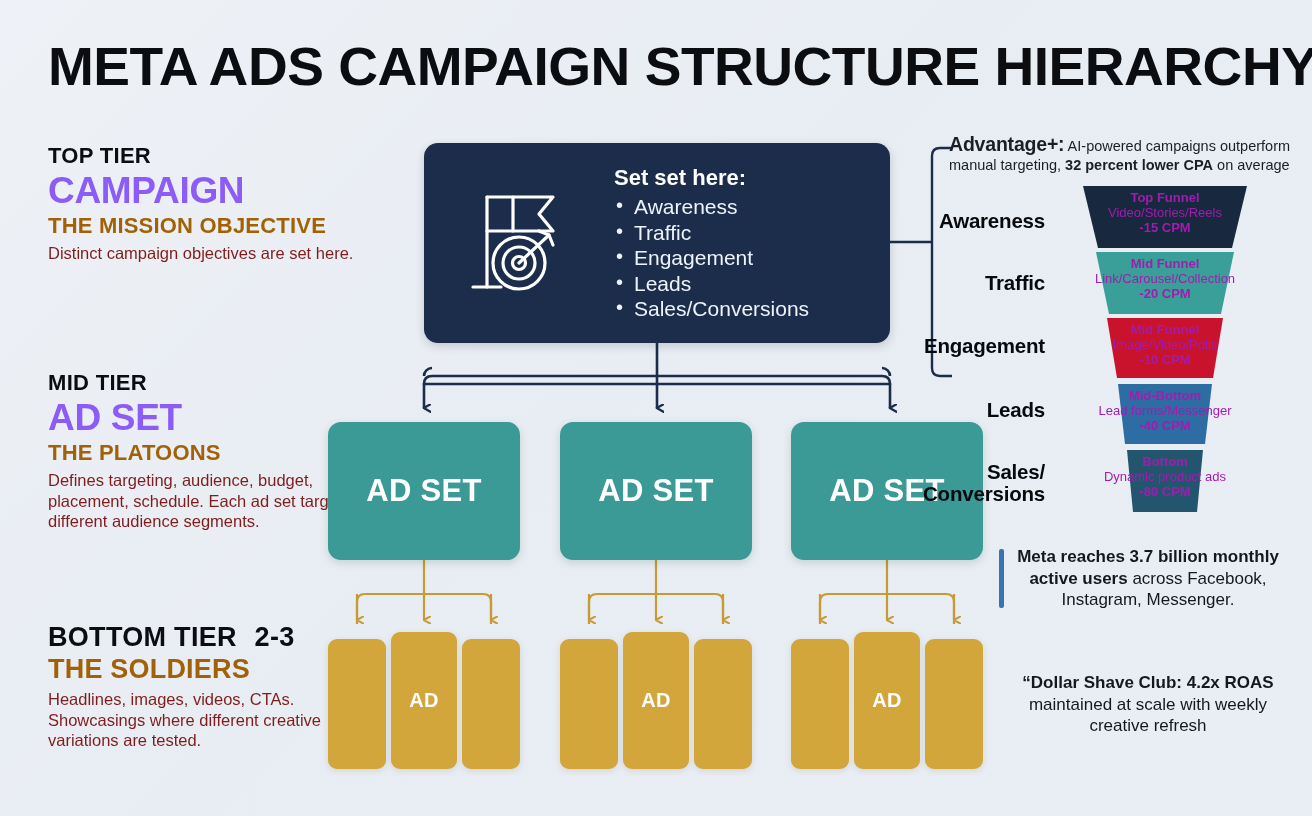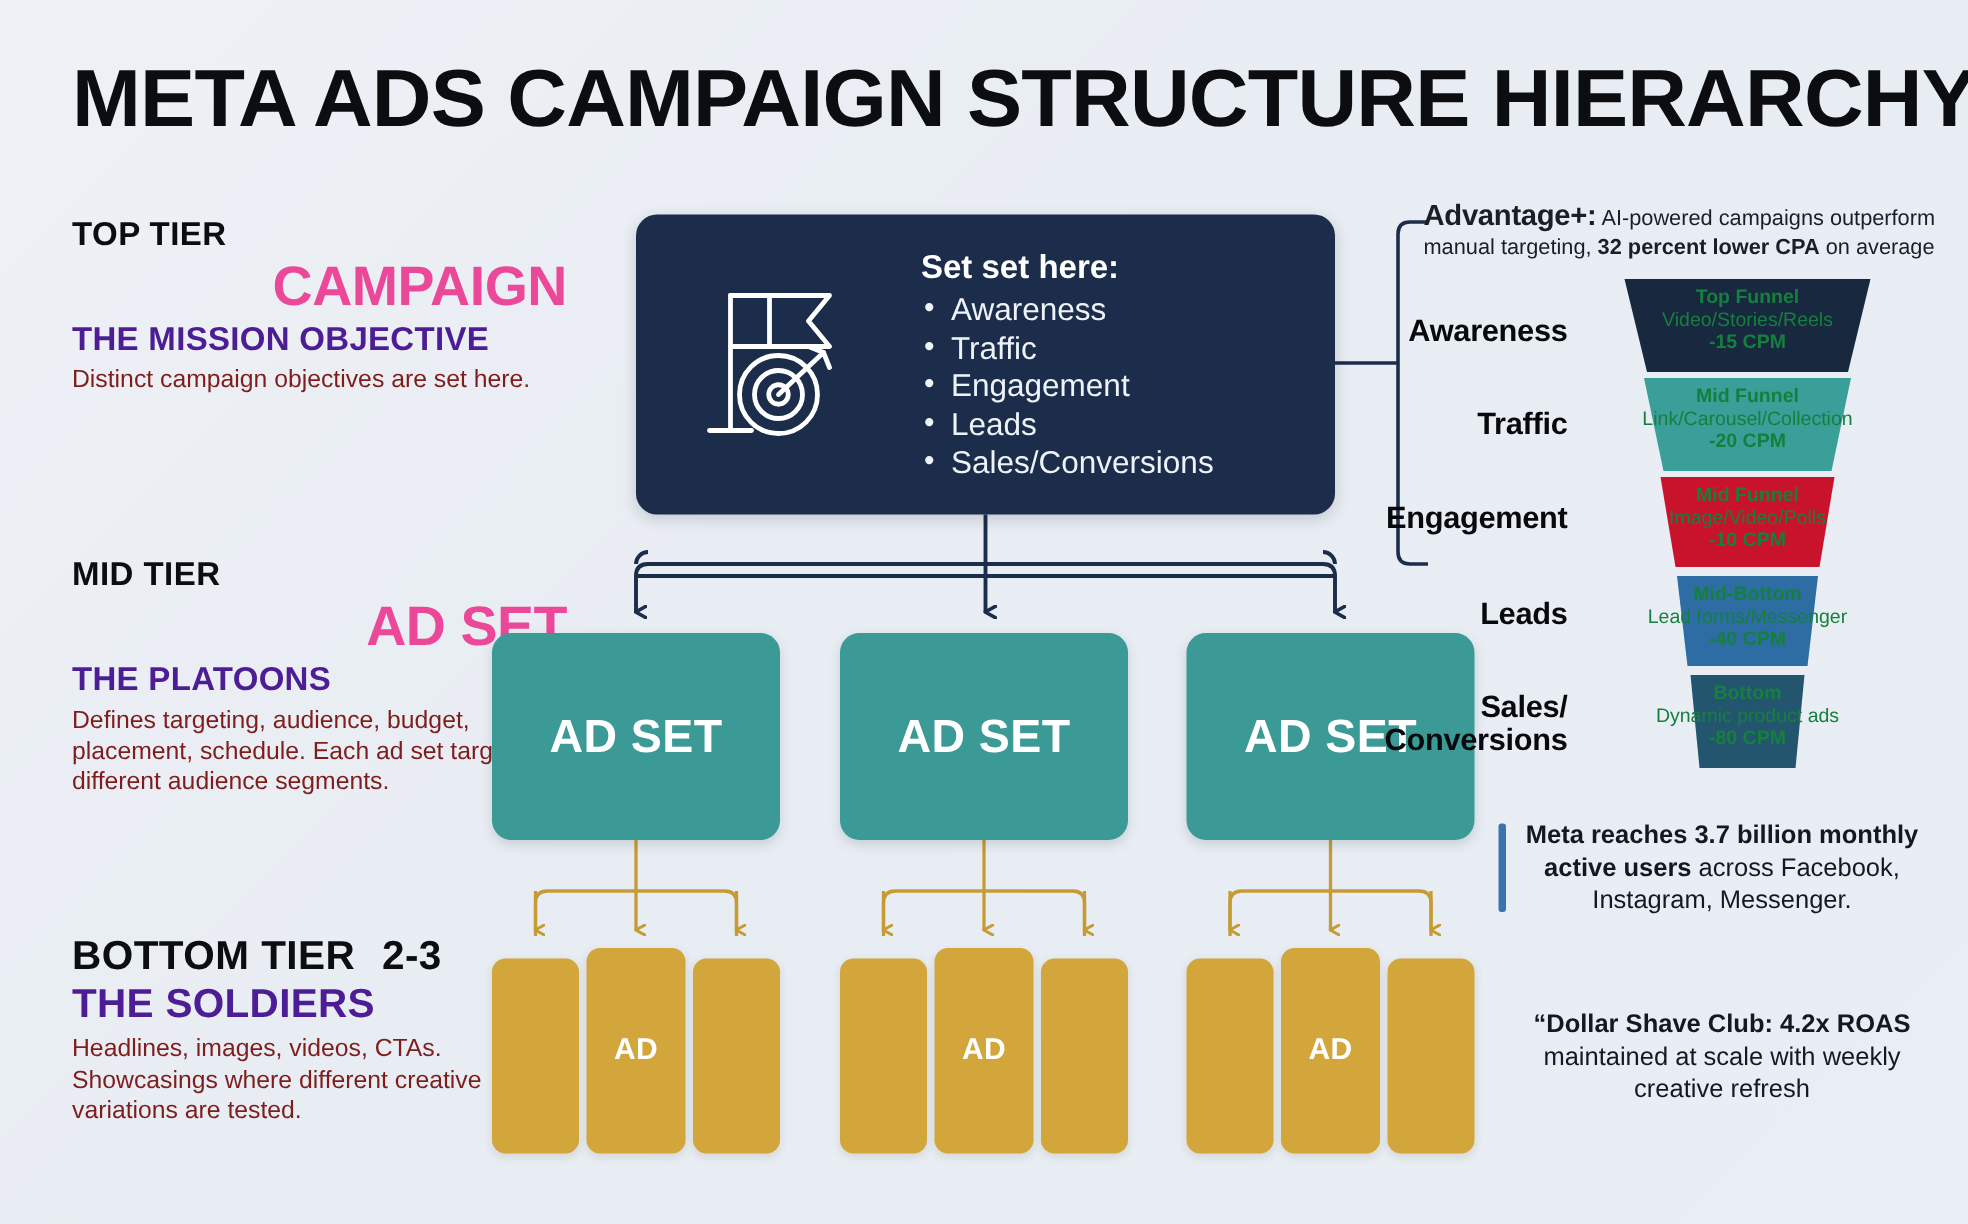--- a/index.html
+++ b/index.html
@@ -19,22 +19,22 @@
     font-size:54px;line-height:60px;font-weight:700;
     letter-spacing:-0.5px;color:#0b0d10;
     white-space:nowrap;
     transform:scaleX(1.02);transform-origin:left center;
   }
 
   
   .tier{position:absolute;left:48px;width:330px;}
   .tier .eyebrow{font-size:22px;font-weight:700;letter-spacing:.3px;color:#0b0d10;line-height:26px;}
   .tier .eyebrow .count{margin-left:10px;}
-  .tier .big{font-size:37px;font-weight:800;letter-spacing:-0.3px;line-height:42px;color:#ec4899;margin-top:1px;text-align:right;}
-  .tier .sub{font-size:22px;font-weight:700;letter-spacing:.2px;line-height:26px;color:#4c1d95;margin-top:1px;}
+  .tier .big{font-size:37px;font-weight:800;letter-spacing:-0.3px;line-height:42px;color:#8b5cf6;margin-top:1px;}
+  .tier .sub{font-size:22px;font-weight:700;letter-spacing:.2px;line-height:26px;color:#a16207;margin-top:1px;}
   .tier .desc{font-size:16.5px;line-height:20.5px;color:#7f1d1d;margin-top:4px;font-weight:400;}
   #tier-top{top:143px;}
   #tier-mid{top:370px;}
   #tier-bottom{top:622px;}
   #tier-bottom .eyebrow{font-size:27px;line-height:31px;font-weight:800;}
   #tier-bottom .sub{font-size:27px;line-height:31px;font-weight:800;}
 
   
   #campaign-box{
     position:absolute;left:424px;top:143px;width:466px;height:200px;
@@ -90,21 +90,21 @@
   }
   #flabel-0{left:885px;top:209px;}
   #flabel-1{left:885px;top:271px;}
   #flabel-2{left:885px;top:334px;}
   #flabel-3{left:885px;top:398px;}
   #flabel-4{left:885px;top:461px;}
 
   
   #funnel{position:absolute;left:1080px;top:186px;width:170px;height:330px;}
   .fseg-text{
-    position:absolute;text-align:center;color:#15803d;
+    position:absolute;text-align:center;color:#a21caf;
     left:0;width:170px;pointer-events:none;
   }
   .fseg-text .t1{font-size:13px;font-weight:800;line-height:15px;}
   .fseg-text .t2{font-size:13px;font-weight:400;line-height:15px;}
   .fseg-text .t3{font-size:13px;font-weight:700;line-height:15px;}
 
   
   .stat{position:absolute;left:1012px;width:272px;}
   .stat .bar{position:absolute;left:-13px;top:3px;width:5px;height:calc(100% - 6px);background:#3b72b0;border-radius:2px;}
   .stat .txt{font-size:17px;line-height:21.5px;color:#15191f;text-align:center;}

